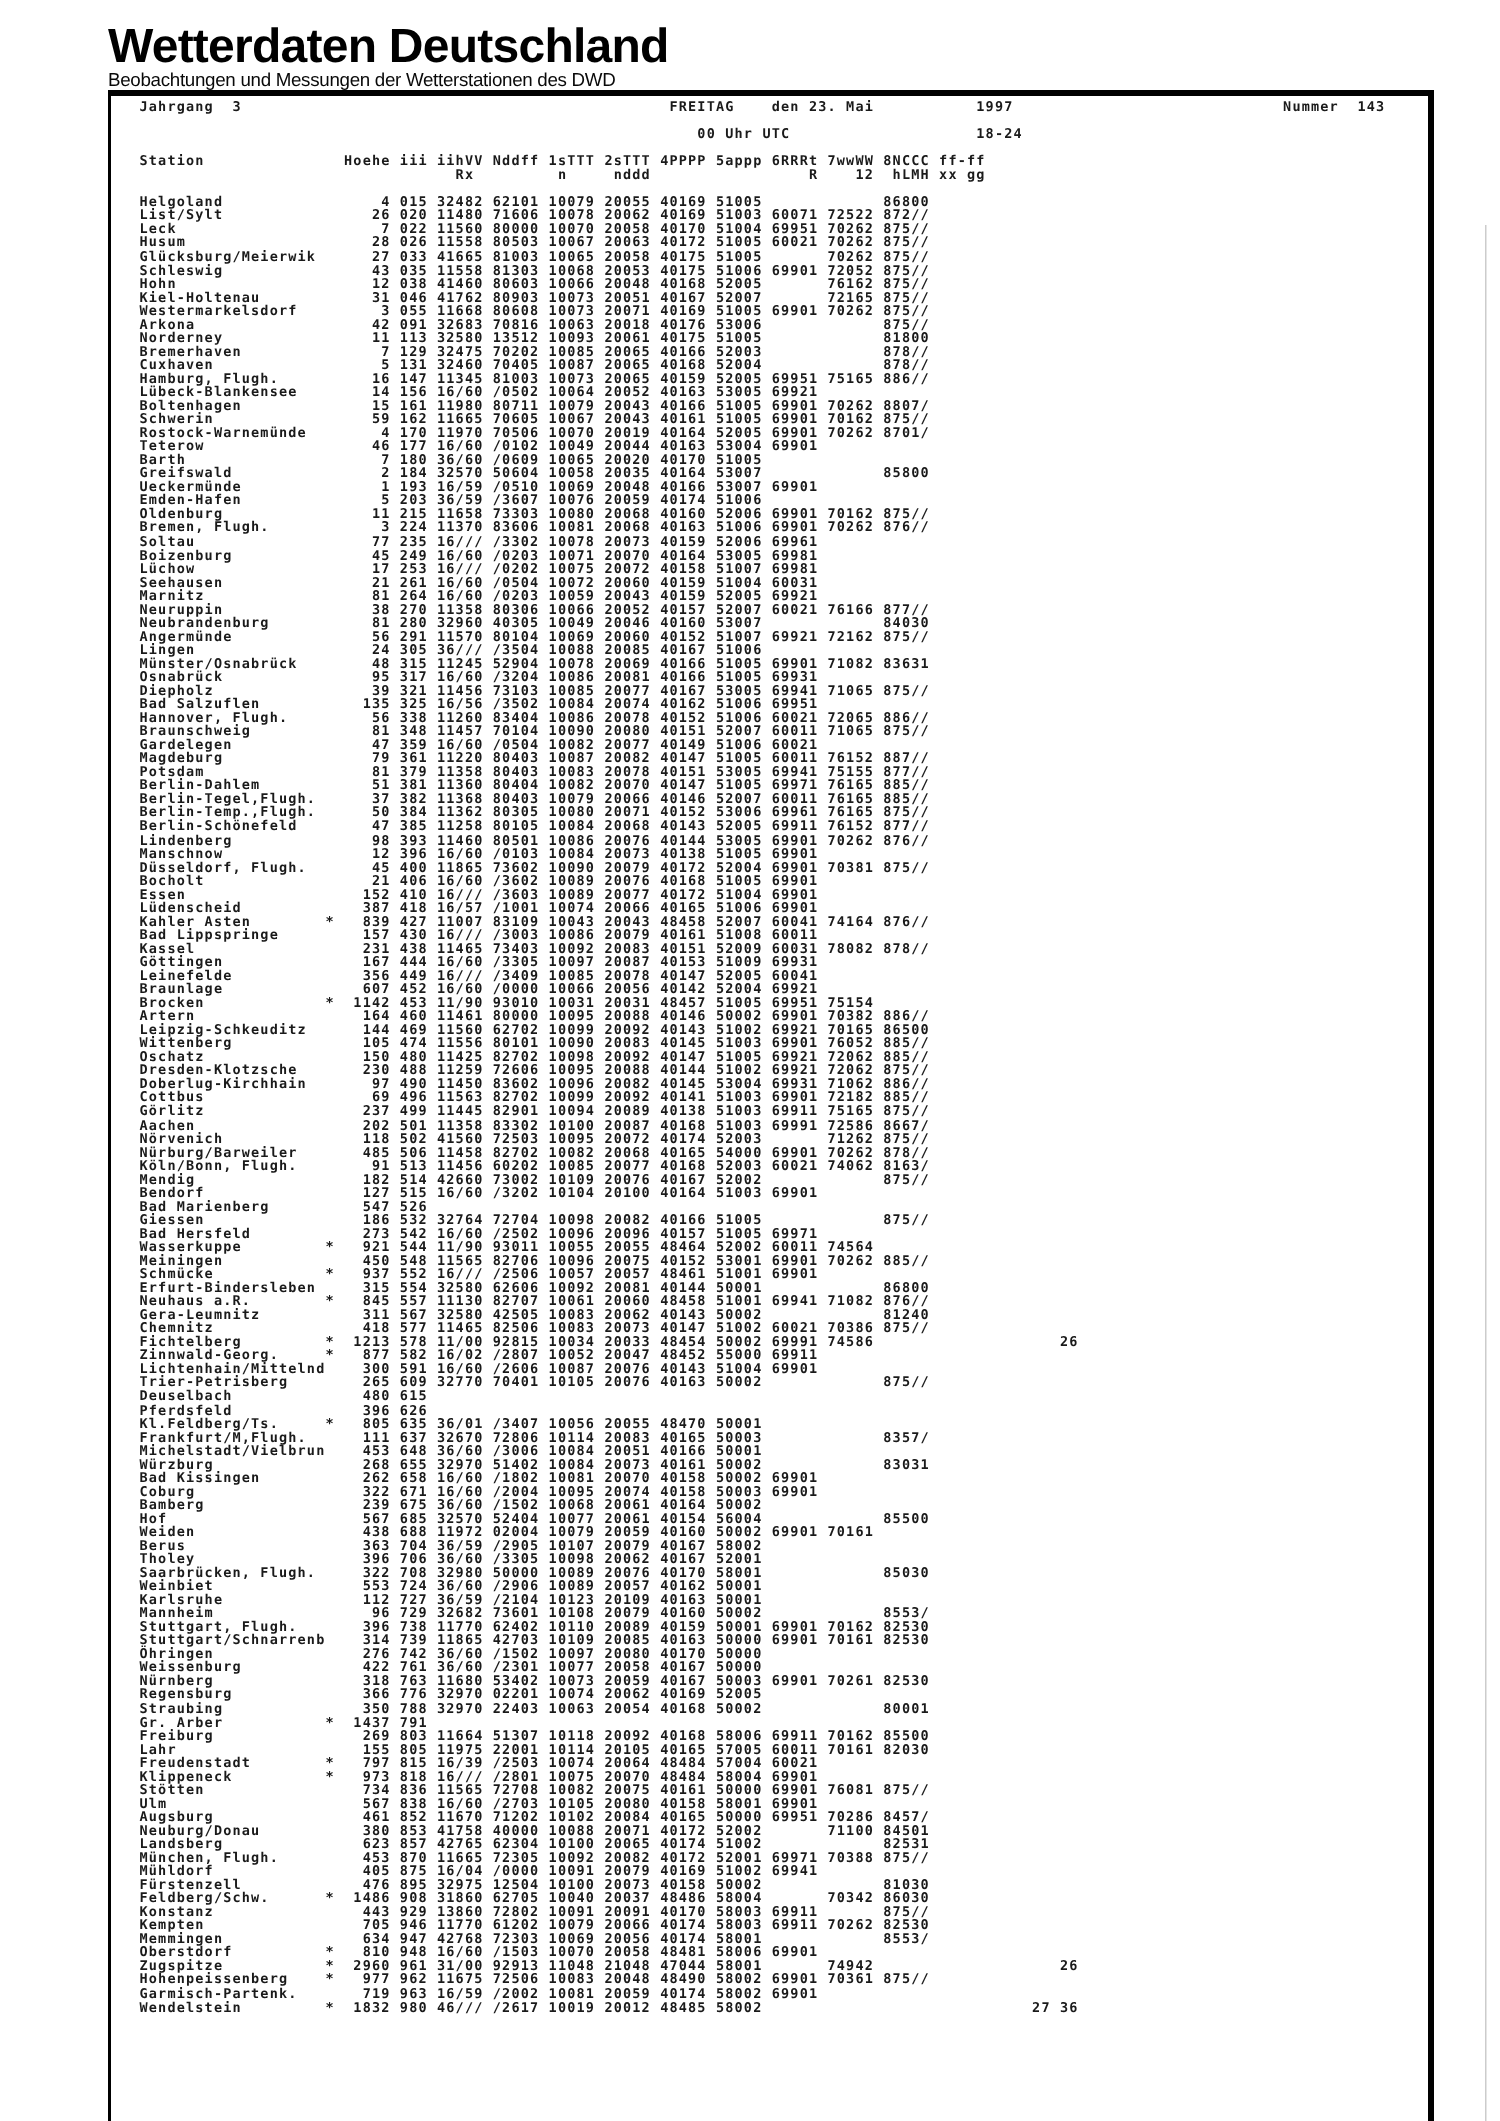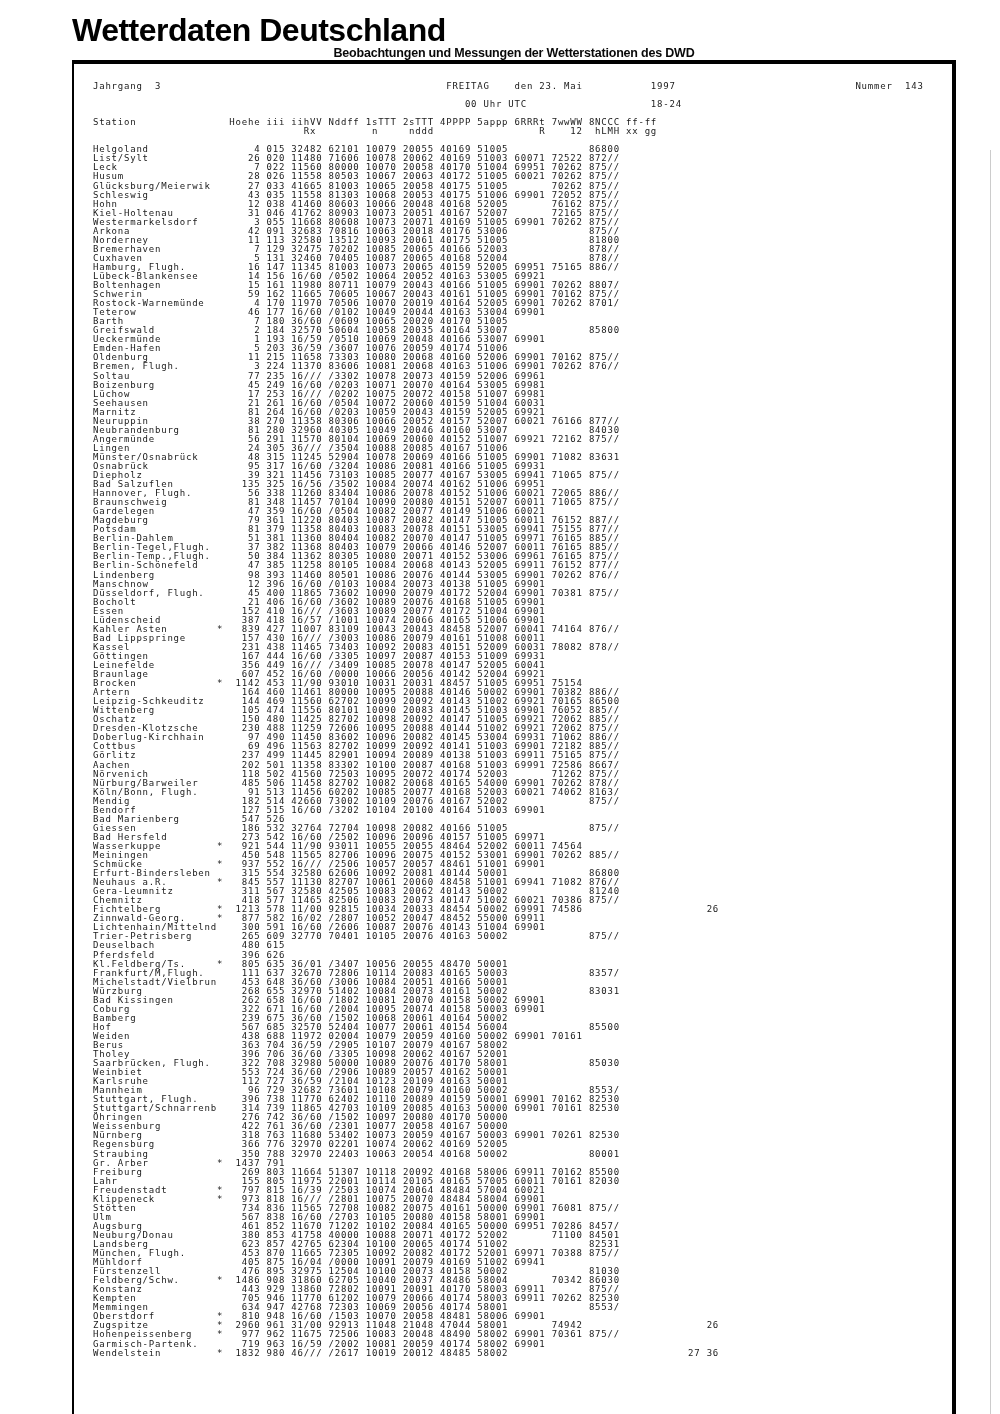--- a/index.html
+++ b/index.html
@@ -3,31 +3,31 @@
 <meta charset="utf-8">
 <style>
   html,body{margin:0;padding:0;}
   body{width:1000px;height:1414px;background:#ffffff;position:relative;overflow:hidden;}
   #page-title{
     position:absolute;top:12px;left:72px;width:884px;text-align:left;
     font-family:"Liberation Sans",sans-serif;font-weight:700;font-size:32px;
     letter-spacing:-0.5px;color:#000;
   }
   #page-subtitle{
-    position:absolute;top:46px;left:72px;width:884px;text-align:center;
-    font-family:"Liberation Sans",sans-serif;font-weight:700;font-size:12.5px;
+    position:absolute;top:46px;left:72px;width:884px;text-align:left;
+    font-family:"Liberation Sans",sans-serif;font-weight:400;font-size:12.5px;
     letter-spacing:-0.2px;color:#090909;
   }
   #frame{
     position:absolute;left:72px;top:60px;width:878px;height:1354px;
     border-top:4px solid #000;border-left:2px solid #000;border-right:4px solid #000;
   }
   #report{
-    position:absolute;left:19px;top:18px;
-    font-family:"DejaVu Sans Mono",monospace;font-weight:400;
+    position:absolute;left:19px;top:4px;
+    font-family:"DejaVu Sans Mono",monospace;font-weight:700;
     font-size:9px;line-height:9.05px;letter-spacing:0.78px;
     color:#1a1a1a;white-space:pre;
   }
   .ln{height:9.05px;white-space:pre;}
   #scan-artifact-line{
     position:absolute;left:990px;top:150px;width:1px;height:1264px;background:#cccccc;
   }
 </style>
 </head>
 <body>

